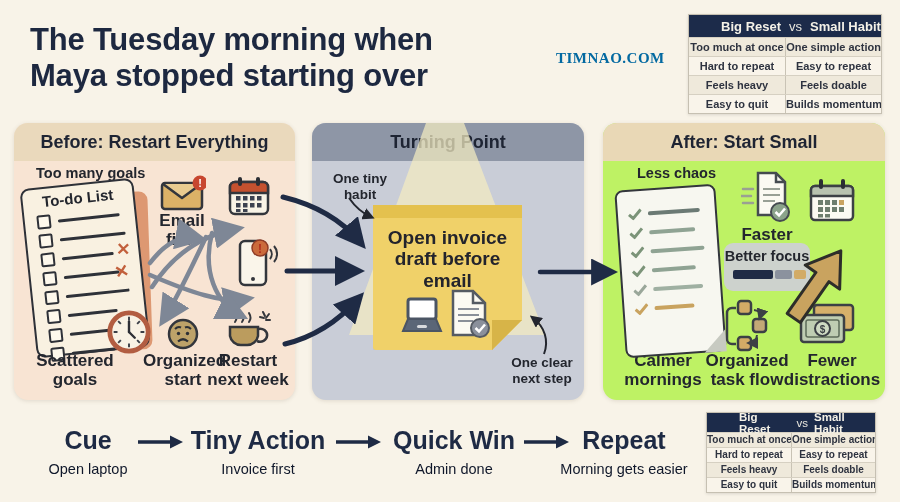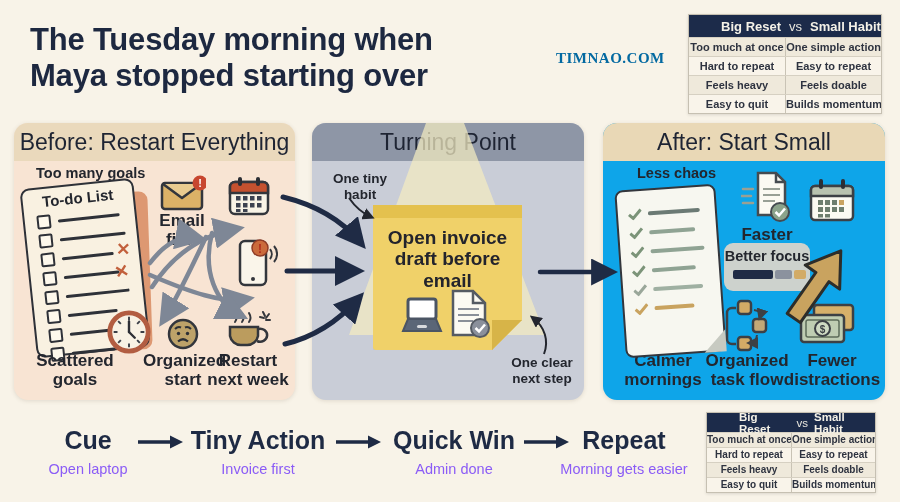--- a/index.html
+++ b/index.html
@@ -24,26 +24,26 @@
   .cmp-row:nth-child(even){background:#efe9db;}
   .cmp-cell{text-align:center;color:#2e3340;font-weight:600;border-left:1px solid #c9c3b5;
             white-space:nowrap;overflow:hidden;}
   .cmp-cell:first-child{border-left:none;}
   .cmp-top .cmp-cell{font-size:11px;line-height:18px;height:18px;}
   .cmp-bottom .cmp-cell{font-size:10px;line-height:14px;height:14px;}
   
   .panel{position:absolute;top:123px;height:277px;border-radius:14px;overflow:hidden;
          box-shadow:0 1px 4px rgba(90,70,50,.15);}
   .panel-head{position:absolute;left:0;top:0;right:0;height:38px;display:flex;align-items:center;
-              justify-content:center;font-size:23px;font-weight:400;color:#1e2433;z-index:2;}
+              justify-content:center;font-size:18px;font-weight:700;color:#1e2433;z-index:2;}
   .panel-before{left:14px;width:281px;background:#f8e4d3;}
   .panel-before .panel-head{background:#ead9bc;}
   .panel-turning{left:312px;width:272px;background:#c9cdd7;}
   .panel-turning .panel-head{background:#8e96a6;}
-  .panel-after{left:603px;width:282px;background:#0ea5e9;}
+  .panel-after{left:603px;width:282px;background:#bef264;}
   .panel-after .panel-head{background:#e9d8b6;}
   .plabel{position:absolute;font-size:14.5px;font-weight:800;color:#23262e;}
   .caption{position:absolute;font-size:17px;font-weight:800;color:#23262e;text-align:center;line-height:1.12;}
   
   .todo-back{position:absolute;left:24px;top:70px;width:112px;height:158px;background:#dd9872;
              border-radius:9px;transform:rotate(-2deg);}
   .todo{position:absolute;left:14px;top:60px;width:110px;height:162px;background:#f9f1e1;
         border:2.5px solid #2e3138;border-radius:9px;transform:rotate(-6deg);padding-top:4px;}
   .todo-title{text-align:center;font-size:15px;font-weight:800;color:#23262e;}
   .trow{display:flex;align-items:center;margin:5px 10px 0 12px;}
@@ -76,21 +76,21 @@
   .focus-label{text-align:center;font-size:14.5px;font-weight:800;color:#23262e;margin-top:5px;}
   .focus-bar{display:flex;gap:2px;margin:6px 0 0 9px;}
   .focus-bar span{height:9px;border-radius:2px;display:block;}
   .seg1{width:40px;background:#1f2b45;}
   .seg2{width:17px;background:#8b929e;}
   .seg3{width:12px;background:#d2ab66;}
   
   .flow-step{position:absolute;transform:translateX(-50%);text-align:center;}
   .flow-label{font-size:25px;font-weight:800;color:#1e2a44;line-height:1;}
   .flow-sub{position:absolute;transform:translateX(-50%);font-size:14.5px;font-weight:500;
-            color:#8b5cf6;white-space:nowrap;}
+            color:#0f172a;white-space:nowrap;}
   .overlay{position:absolute;left:0;top:0;pointer-events:none;z-index:6;}
 </style>
 </head>
 <body>
 
 <div class="canvas">
 
   <h1 class="title"><span>The Tuesday morning when</span><br><span>Maya stopped starting over</span></h1>
   <div class="watermark">TIMNAO.COM</div>
 

